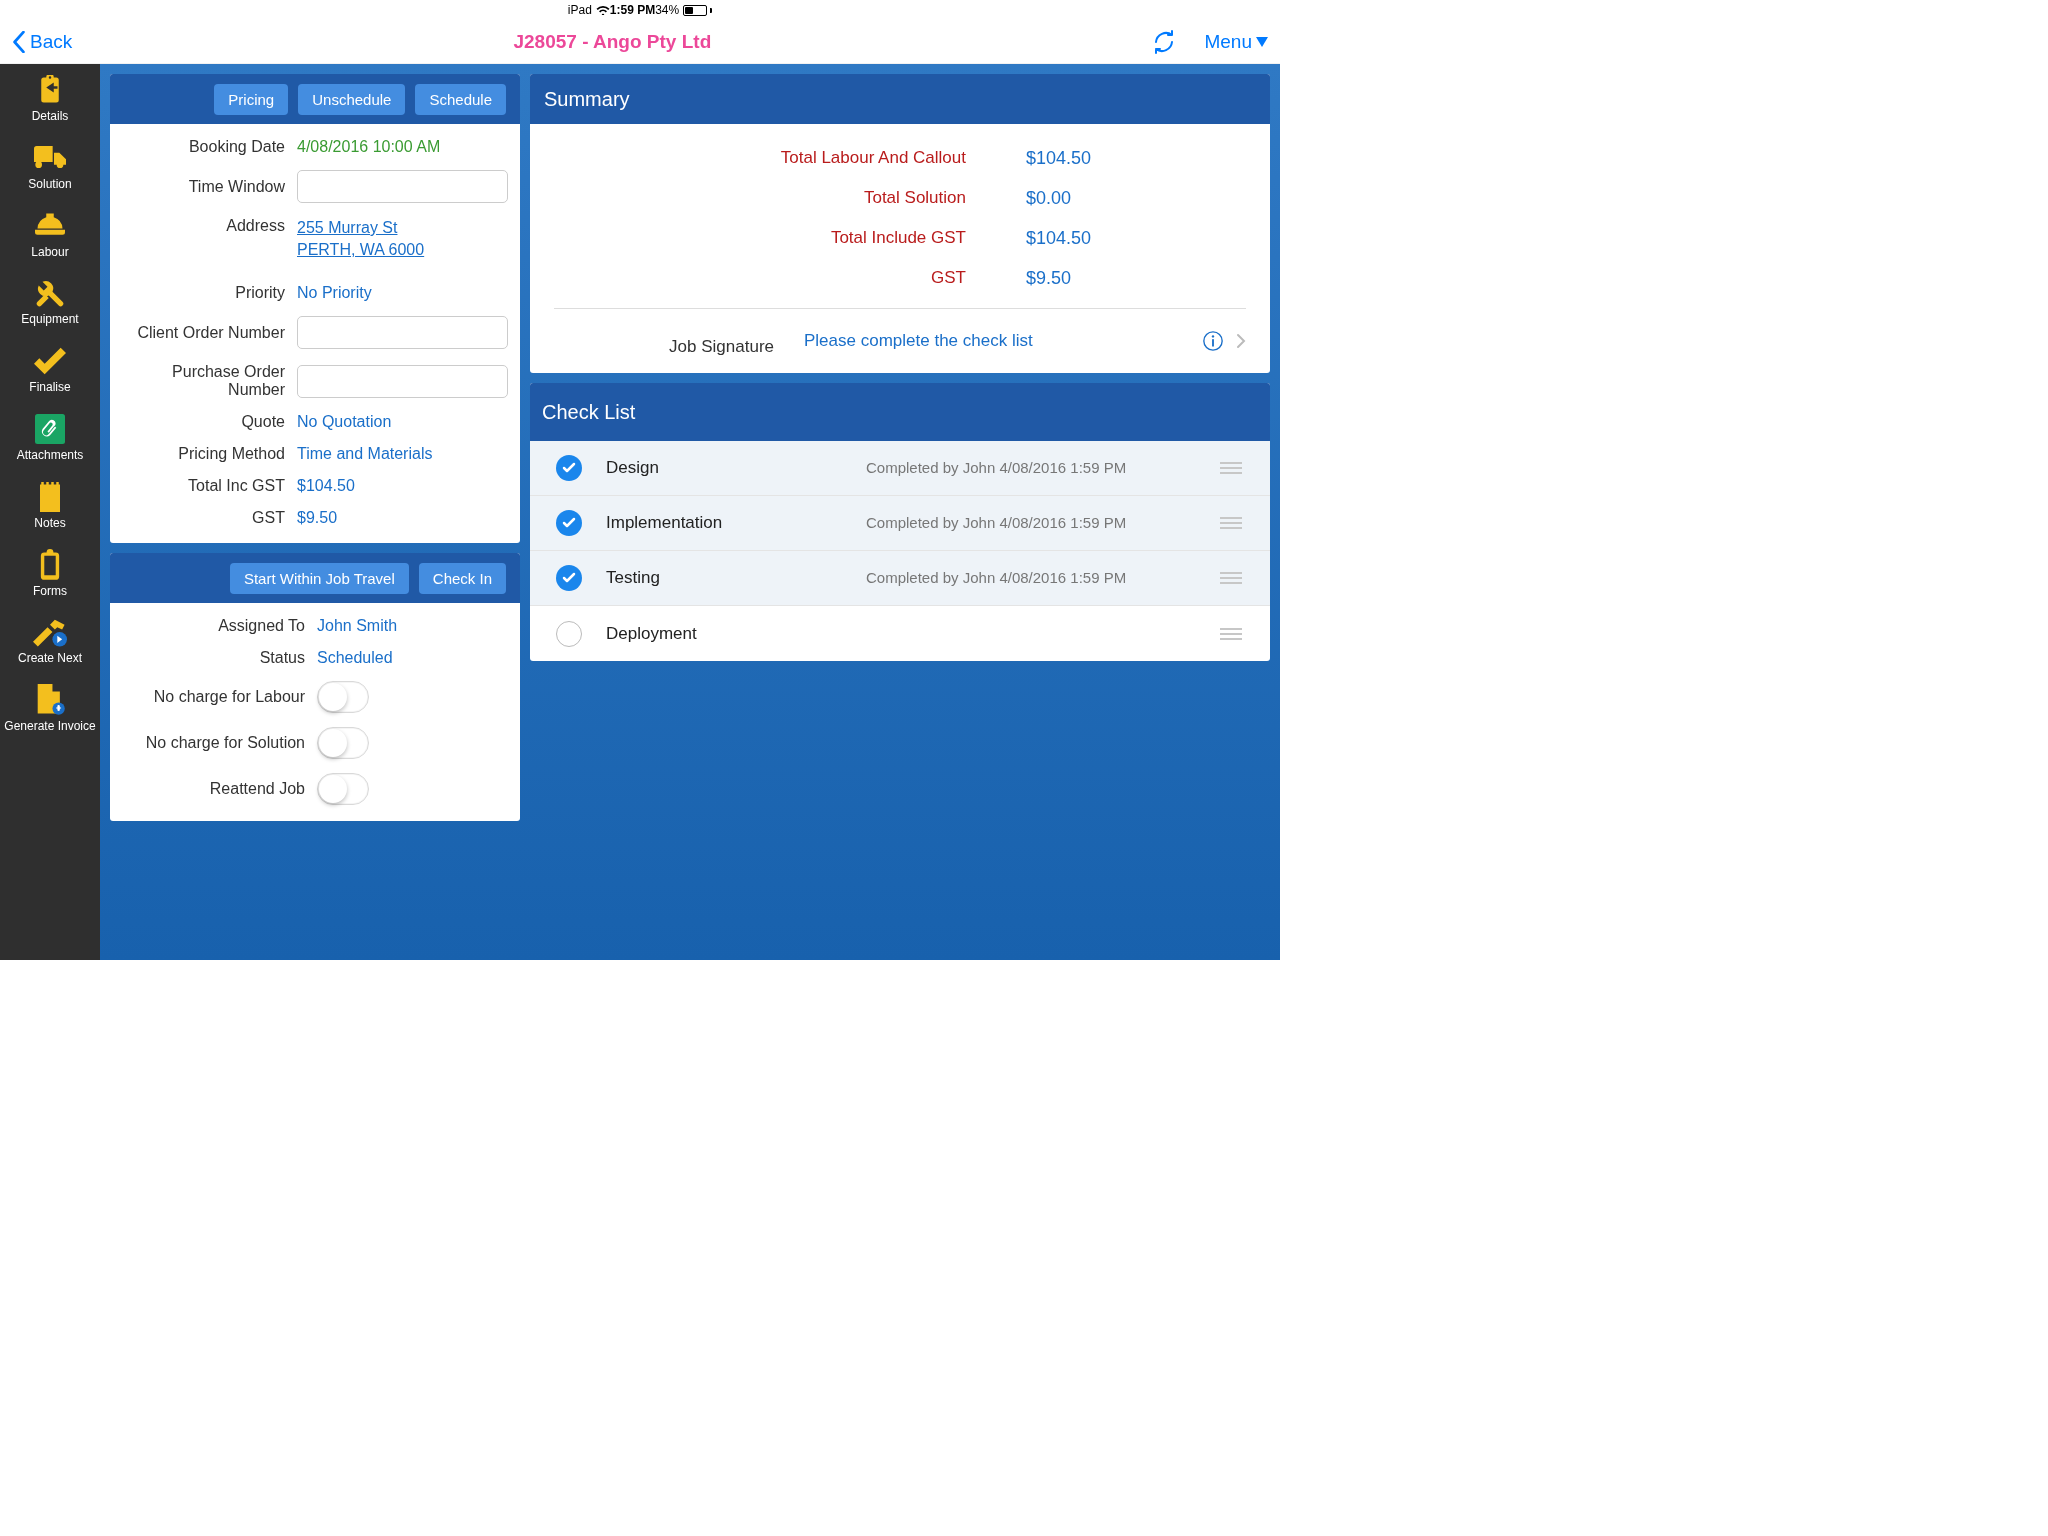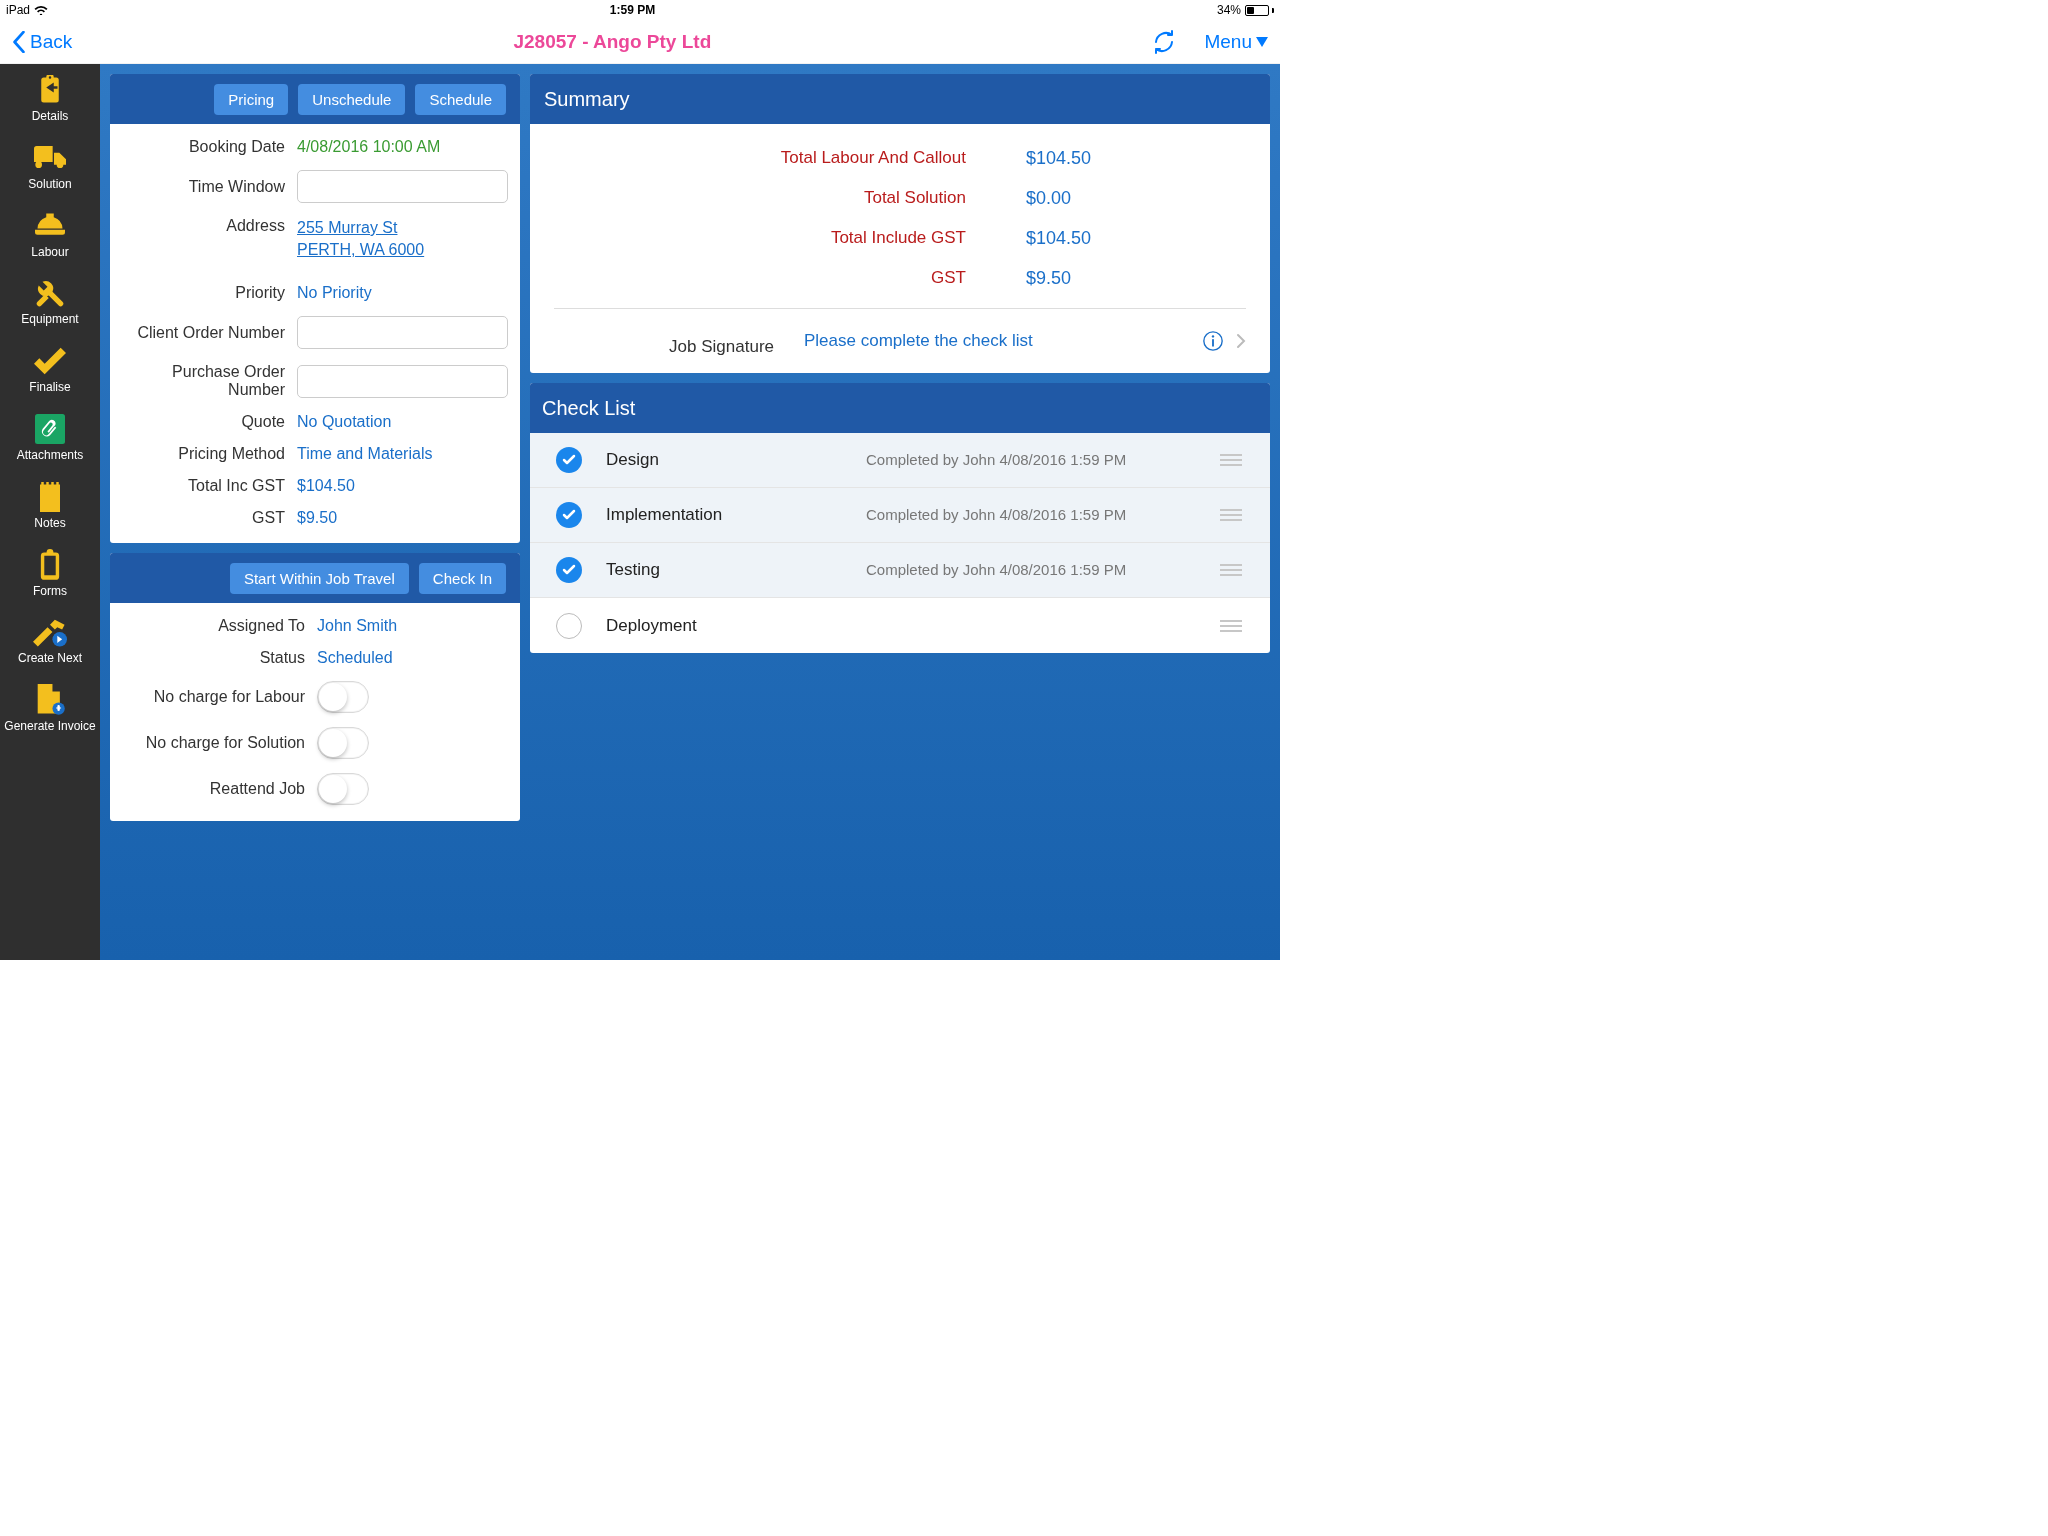--- a/index.html
+++ b/index.html
@@ -1,19 +1,19 @@
 <!DOCTYPE html>
 <html><head>
 <meta charset="utf-8">
 <style>
 * { margin: 0; padding: 0; box-sizing: border-box; font-family: -apple-system, "Helvetica Neue", Arial, sans-serif; }
 body { width: 1280px; height: 960px; background: #fff; overflow: hidden; }
 
 
-.status-bar { height: 20px; background: #fff; display: flex; align-items: center; justify-content: space-between; padding: 7px 6px; font-size: 12px; color: #000; }
+.status-bar { height: 20px; background: #fff; display: flex; align-items: center; justify-content: center; padding: 7px 6px; font-size: 12px; color: #000; }
 .status-left, .status-right { display: flex; align-items: center; gap: 4px; }
 .wifi-icon { width: 14px; height: 10px; }
 .battery { display: flex; align-items: center; gap: 3px; }
 .batt-body { width: 24px; height: 11px; border: 1px solid #000; border-radius: 2px; position: relative; }
 .batt-fill { position: absolute; left: 1px; top: 1px; bottom: 1px; width: 34%; background: #000; border-radius: 1px; }
 .batt-tip { width: 2px; height: 5px; background: #000; border-radius: 0 1px 1px 0; }
 
 
 .nav-bar { height: 44px; background: #fff; display: flex; align-items: center; justify-content: space-between; padding: 0 12px; border-bottom: 1px solid rgba(0,0,0,0.05);}
 .nav-left { display: flex; align-items: center; color: #007aff; font-size: 19px; cursor: pointer; }
@@ -69,21 +69,21 @@
 .sval { width: 220px; text-align: left; font-size: 18px; color: #1a6fc9; }
 .sum-sep { border: none; border-top: 1px solid #ddd; margin: 10px 0; }
 .sig-row { display: flex; align-items: center; height: 44px; }
 .sig-label { width: 250px; text-align: right; padding-right: 30px; font-size: 17px; color: #333; margin-top: 12px; }
 .sig-val { flex: 1; font-size: 17px; color: #1a6fc9; }
 .sig-icons { display: flex; align-items: center; gap: 12px; }
 .info-icon { width: 22px; height: 22px; }
 .chev-icon { width: 10px; height: 16px; color: #bbb; }
 
 
-.chk-hdr { background: #2059a6; height: 50px; display: flex; align-items: center; justify-content: space-between; padding: 0 12px; }
+.chk-hdr { background: #2059a6; height: 58px; display: flex; align-items: center; justify-content: space-between; padding: 0 12px; }
 .chk-title { color: #fff; font-size: 20px; }
 .chk-btns { display: flex; gap: 10px; }
 .chk-body { }
 .ci { display: flex; align-items: center; height: 55px; padding: 0 26px; border-bottom: 1px solid #e4e4e4; }
 .ci:last-child { border-bottom: none; }
 .ci.done { background: #eef3f8; }
 .ci-check { width: 26px; height: 26px; border-radius: 50%; flex-shrink: 0; }
 .ci-check.on { background: #1a86ec; display: flex; align-items: center; justify-content: center; }
 .ci-check.off { border: 1.5px solid #bbb; }
 .ci-name { margin-left: 24px; width: 260px; font-size: 17px; color: #222; }

